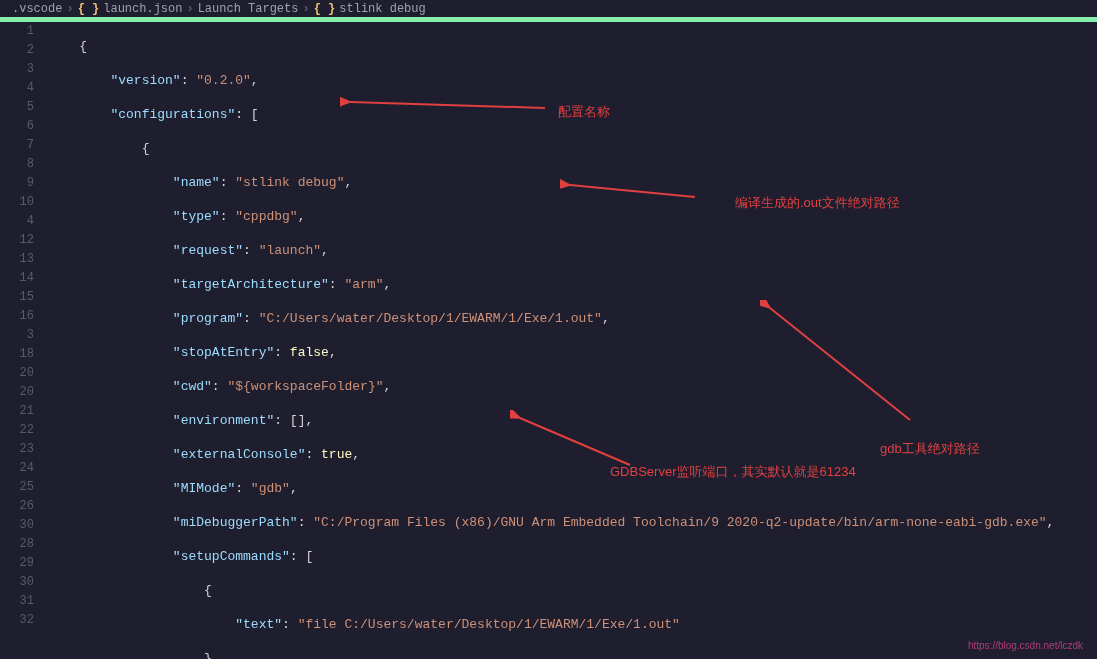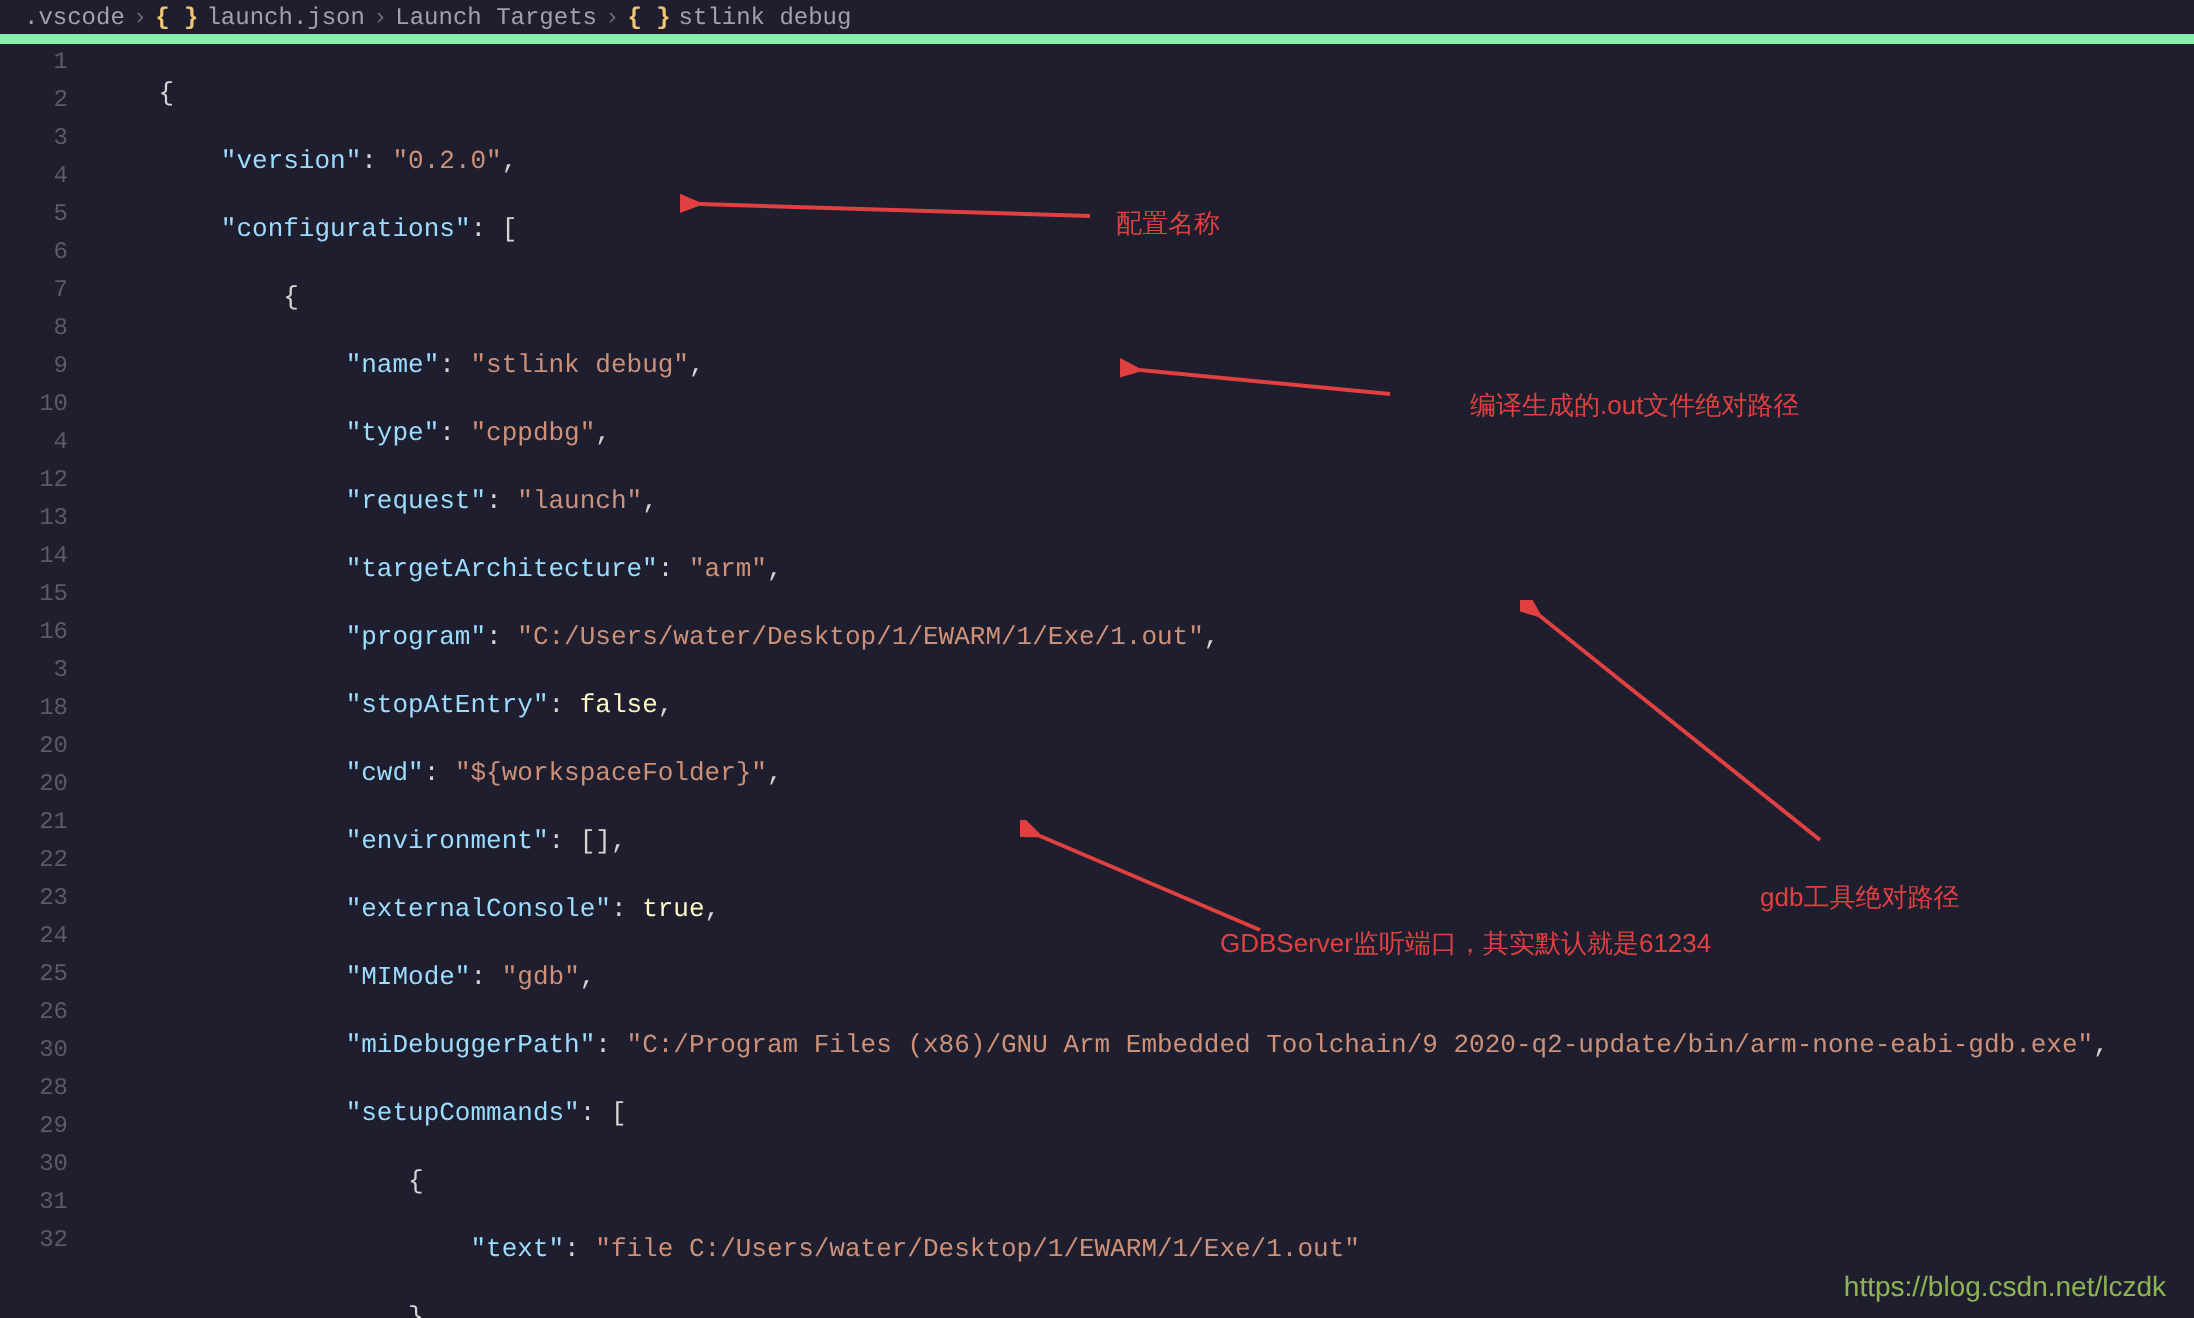--- a/index.html
+++ b/index.html
@@ -58,23 +58,23 @@
   pointer-events: none;
 }
 .arrow {
   position: absolute;
   pointer-events: none;
 }
 .watermark {
   position: absolute;
   bottom: 8px;
   right: 14px;
-  color: #bef264;
+  color: #ec4899;
   font-family: Arial, sans-serif;
-  font-size: 14px;
+  font-size: 10px;
   opacity: 0.7;
 }
 </style>
 </head>
 <body>
 
 <div class="breadcrumb">
   <span>.vscode</span>
   <span class="sep">›</span>
   <span class="icon-json">{ }</span>

